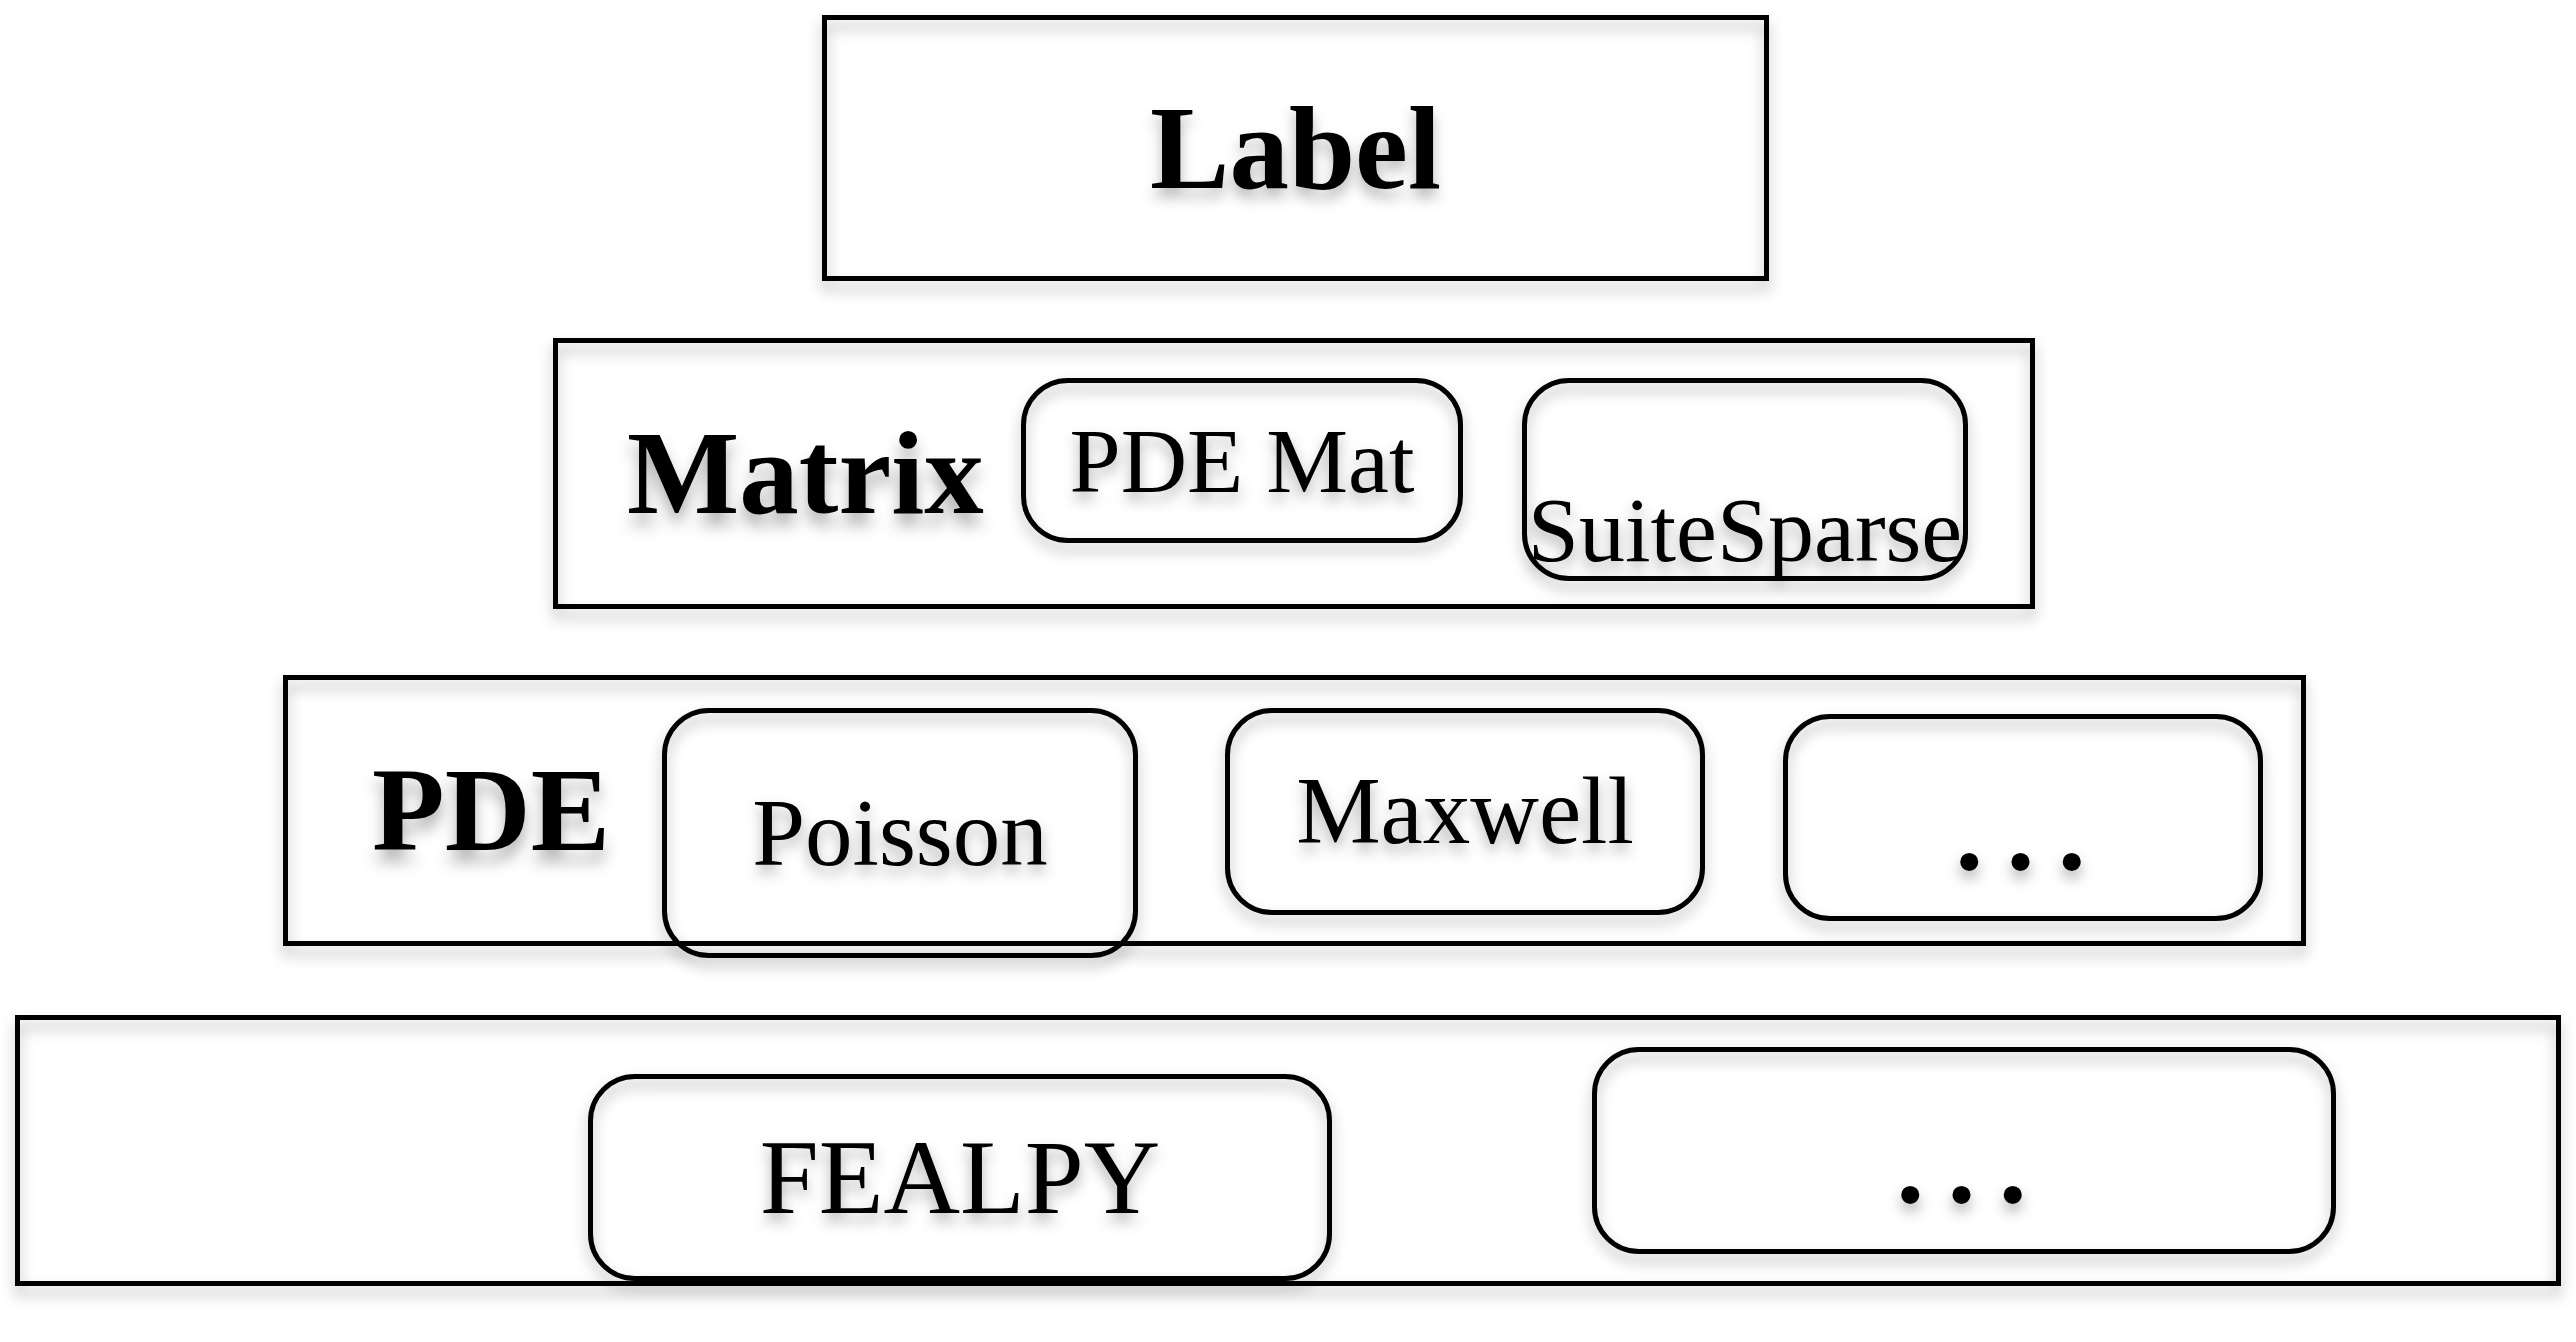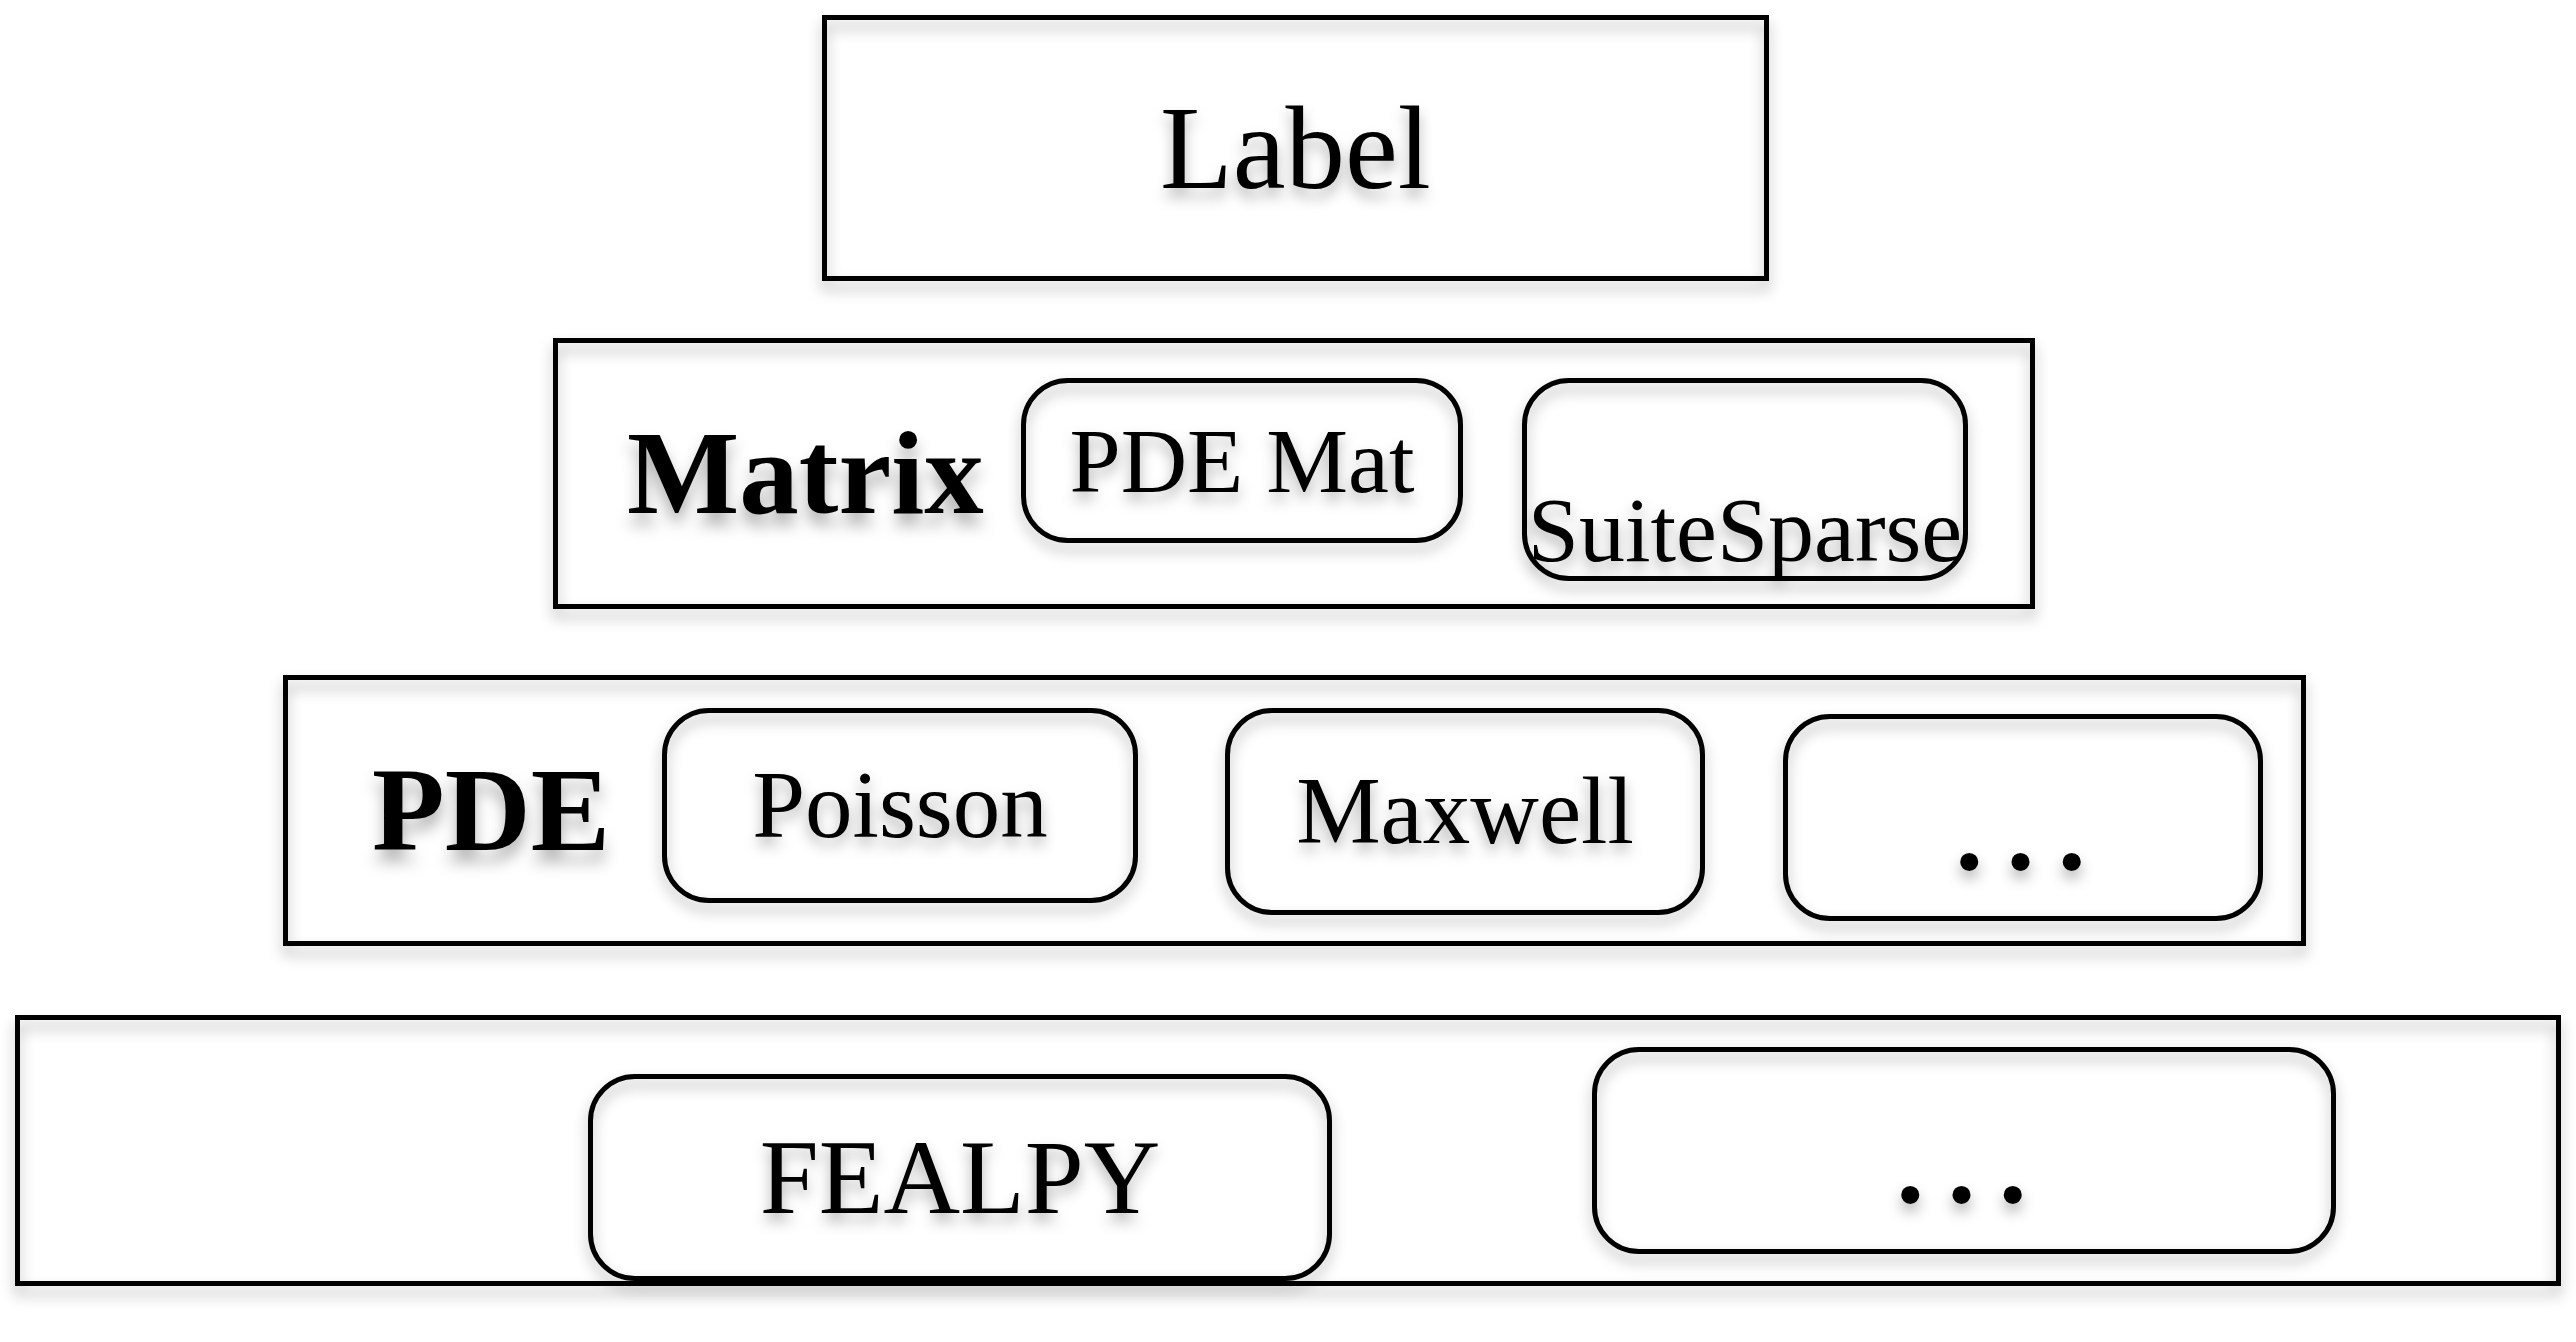--- a/index.html
+++ b/index.html
@@ -55,21 +55,21 @@
     white-space: nowrap;
     filter: drop-shadow(0 12px 7.7px rgba(0,0,0,0.30));
   }
   
   .title-box {
     display: flex;
     align-items: center;
     justify-content: center;
   }
   .title-box .title-text {
-    font-weight: normal;
+    font-weight: bold;
     font-size: 119px;
     line-height: 1;
     white-space: nowrap;
   }
 </style>
 </head>
 <body>
 
 <div class="canvas">
 
@@ -81,21 +81,21 @@
   <div class="row-label" style="left:627px; top:338px; height:271px;">Matrix</div>
   <div class="chip" style="left:1021px; top:378px; width:442px; height:165px;">
     <span class="chip-text">PDE Mat</span>
   </div>
   <div class="chip" style="left:1522px; top:378px; width:446px; height:203px;align-items:flex-end;">
     <span class="chip-text">SuiteSparse</span>
   </div>
 
   <div class="rect-box" style="left:283px; top:675px; width:2023px; height:271px;"></div>
   <div class="row-label" style="left:372px; top:675px; height:271px;">PDE</div>
-  <div class="chip" style="left:662px; top:708px; width:476px; height:195px;">
+  <div class="chip" style="left:662px; top:708px; width:476px; height:250px;">
     <span class="chip-text md">Poisson</span>
   </div>
   <div class="chip" style="left:1225px; top:708px; width:480px; height:207px;">
     <span class="chip-text md">Maxwell</span>
   </div>
   <div class="chip" style="left:1783px; top:714px; width:480px; height:207px;">
     <span class="chip-text dots">…</span>
   </div>
 
   <div class="rect-box" style="left:15.3px; top:1015px; width:2546px; height:271px;"></div>

